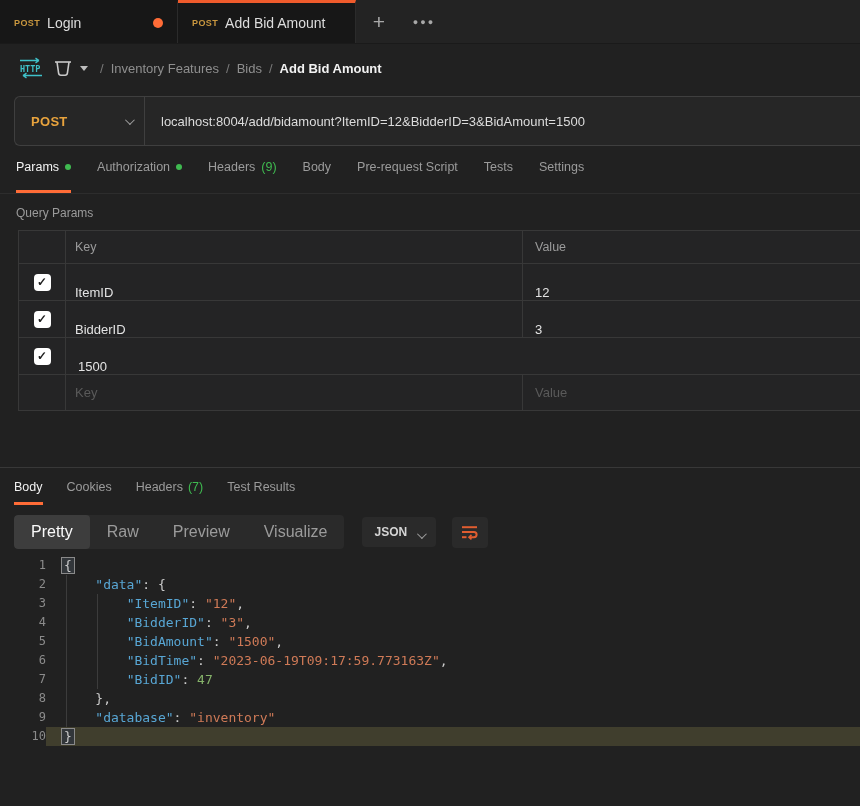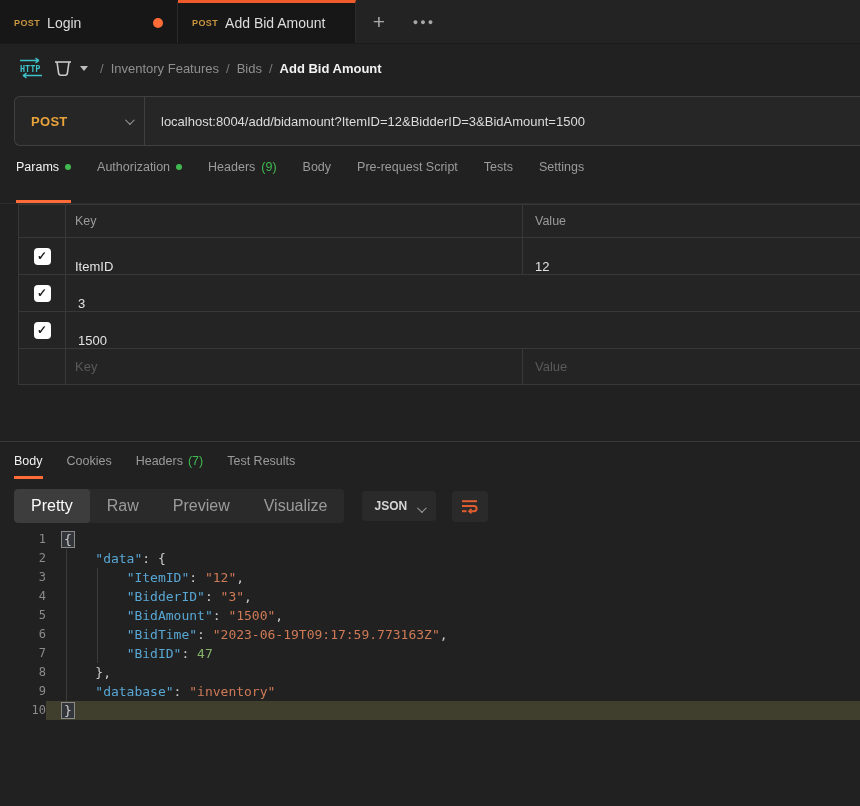--- a/index.html
+++ b/index.html
@@ -38,21 +38,21 @@
   .url-row-wrap { padding:4px 0 0 14px; flex:0 0 auto; }
   .url-row { height:50px; border:1px solid #3f3f3f; border-right:none; border-radius:6px 0 0 6px;
              background:#262626; display:flex; align-items:stretch; }
   .method-select { width:130px; display:flex; align-items:center; padding:0 12px 0 16px; gap:8px; cursor:pointer; border-right:1px solid #3f3f3f; }
   .method-label { color:#e8a33d; font-weight:700; font-size:13px; letter-spacing:.3px; flex:1; }
   .chev { width:7px; height:7px; border-right:1.5px solid #9e9e9e; border-bottom:1.5px solid #9e9e9e; transform:rotate(45deg) translateY(-2px); flex:0 0 auto; }
   .url-input { flex:1; display:flex; align-items:center; padding-left:16px; color:#dcdcdc; font-size:13px; white-space:nowrap; overflow:hidden; cursor:text; }
 
   
   .req-tabs { display:flex; align-items:flex-end; gap:26px; padding:14px 0 0 16px; border-bottom:1px solid #2d2d2d; flex:0 0 auto; }
-  .req-tab { display:flex; align-items:center; gap:6px; font-size:12.5px; color:#9b9b9b; padding-bottom:26px; border-bottom:3px solid transparent; cursor:pointer;text-align:center; }
+  .req-tab { display:flex; align-items:center; gap:6px; font-size:12.5px; color:#9b9b9b; padding-bottom:16px; border-bottom:3px solid transparent; cursor:pointer;text-align:center; }
   .req-tab.active { color:#f2f2f2; border-bottom-color:#ff6c37; }
   .green-dot { width:6px; height:6px; border-radius:50%; background:#3fba50; }
   .tab-count { color:#3fba50; }
 
   
   .qp-label { color:#9b9b9b; font-size:12px; padding:12px 0 10px 16px; flex:0 0 auto; }
   .params-table { margin-left:18px; border-top:1px solid #383838; border-left:1px solid #383838; background:#242425; flex:0 0 auto; }
   .tr { display:grid; grid-template-columns:47px 457px 1fr; border-bottom:1px solid #383838; }
   .td { display:flex; align-items:center; min-height:35px; }
   .td.cb { justify-content:center; border-right:1px solid #383838; }
@@ -176,20 +176,21 @@
         <span>Pre-request Script</span>
       </div>
       <div class="req-tab">
         <span>Tests</span>
       </div>
       <div class="req-tab">
         <span>Settings</span>
       </div>
     </nav>
 
+  <div class="qp-label">Query Params</div>
 
   <div class="params-table">
     <div class="tr thead">
       <div class="td cb"></div>
       <div class="td key">Key</div>
       <div class="td val">Value</div>
     </div>
     <div id="param-rows">
         <div class="tr">
           <div class="td cb">
@@ -198,20 +199,23 @@
           <div class="td key">
             <span class="cell-text">ItemID</span>
           </div>
           <div class="td val">
             <span class="cell-text">12</span>
           </div>
         </div>
         <div class="tr">
           <div class="td cb">
             <span class="checkbox">✓</span>
+          </div>
+          <div class="td key">
+            <span class="cell-text">BidderID</span>
           </div>
           <div class="td val">
             <span class="cell-text">3</span>
           </div>
         </div>
         <div class="tr">
           <div class="td cb">
             <span class="checkbox">✓</span>
           </div>
           <div class="td val">

